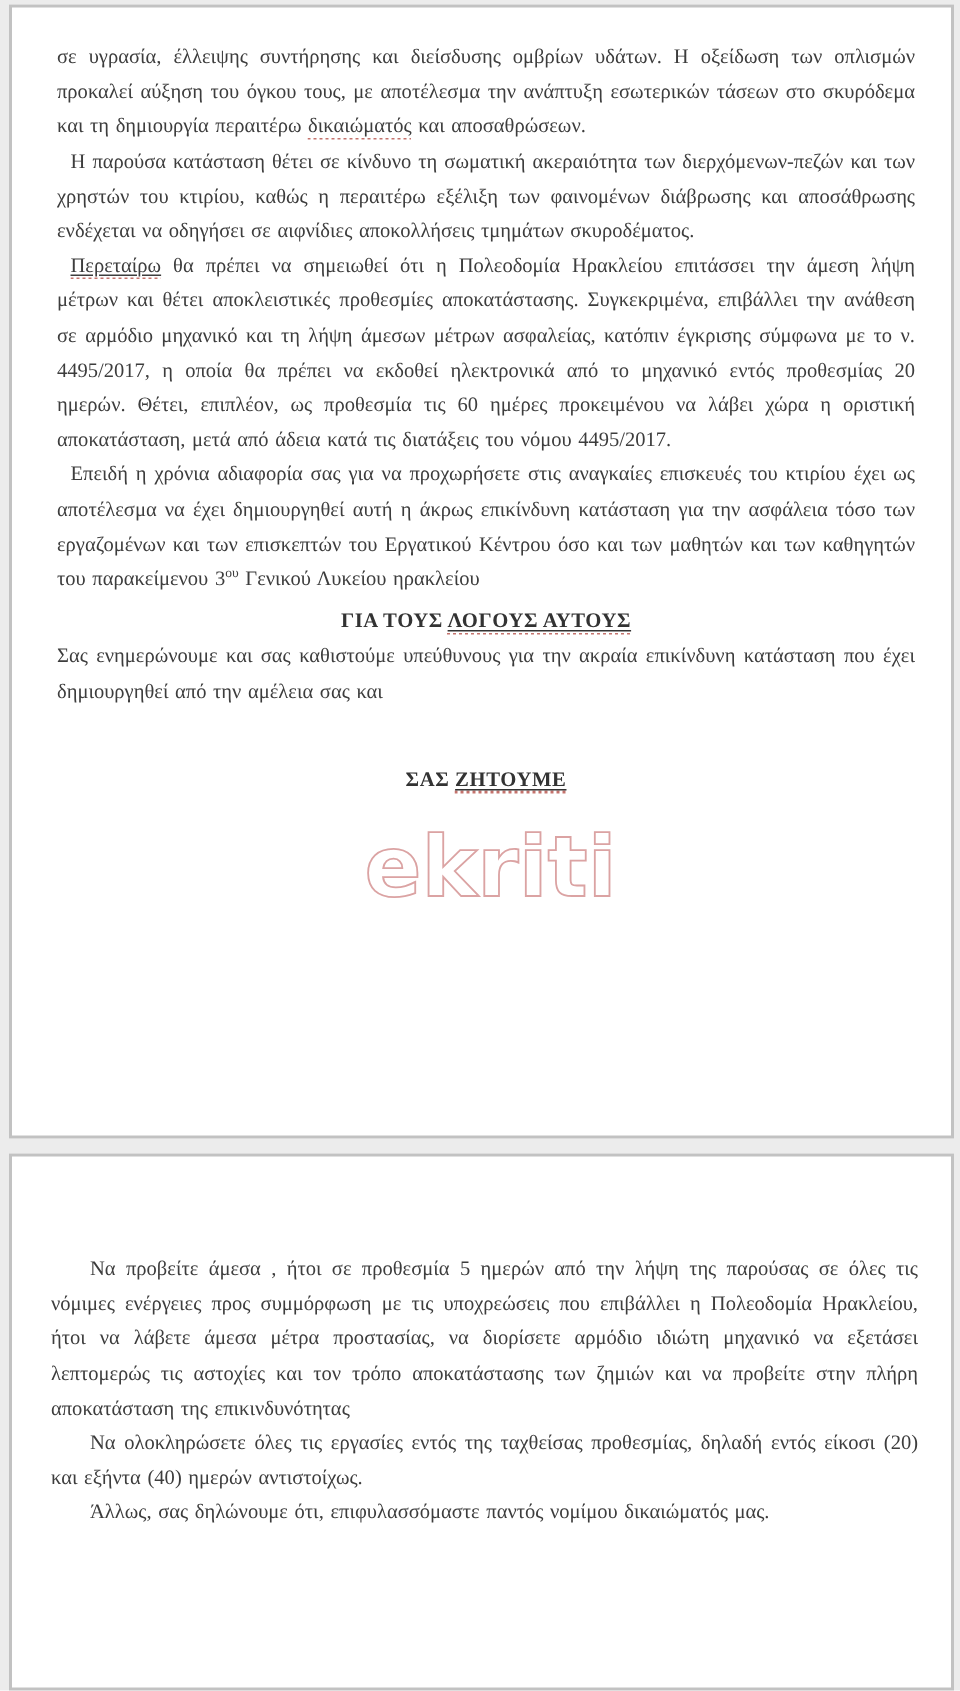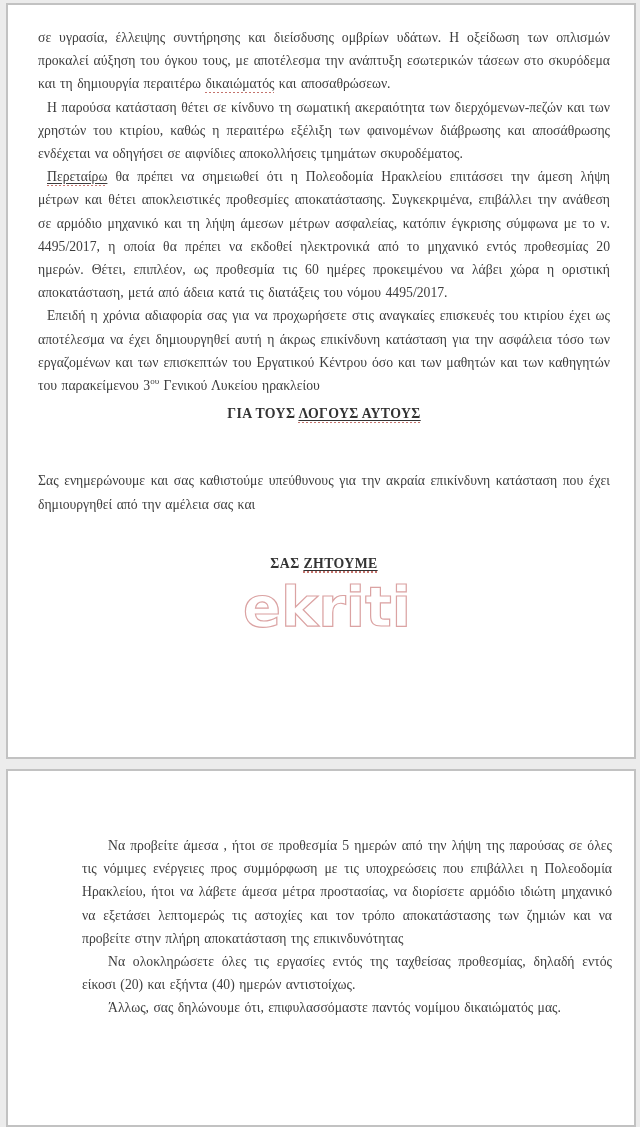--- a/index.html
+++ b/index.html
@@ -23,50 +23,50 @@
 
   .body-par {
     margin: 0;
     font-size: 13.7px;
     line-height: 23.2px;
     color: #3d3d3d;
     text-align: justify;
     word-spacing: 1px;
   }
   #page1 .body-par.indent { text-indent: 9px; }
-  #page2 .body-par.indent { text-indent: 26px; margin-left: 48px; }
+  #page2 .body-par.indent { text-indent: 26px; }
 
   .heading {
     margin: 0;
     text-align: center;
     font-size: 13.8px;
     line-height: 23.2px;
     font-weight: bold;
     color: #333333;
     letter-spacing: 0.4px;
   }
   .heading-reasons { margin-top: 5px; }
-  .notice-par     { margin-top: 44px; }
+  .notice-par     { }
   .heading-request{ margin-top: 36px; }
 
   
   .us { text-decoration: underline; text-underline-offset: 2px; }
   
   .sq {
     padding-bottom: 2px;
     background-image: repeating-linear-gradient(90deg, #c4736d 0 2px, transparent 2px 4px);
     background-repeat: repeat-x;
     background-size: 4px 1.5px;
     background-position: left bottom;
   }
   .sup { vertical-align: super; font-size: 9px; line-height: 0; }
 
   .watermark {
     position: absolute;
-    left: 243px; top: 574px;
+    left: 243px; top: 546px;
     font-family: "DejaVu Sans", sans-serif;
     font-weight: bold;
     font-size: 56px;
     letter-spacing: 0px;
     color: transparent;
     -webkit-text-stroke: 1.2px #dba3a3;
     pointer-events: none;
   }
 </style>
 </head>

